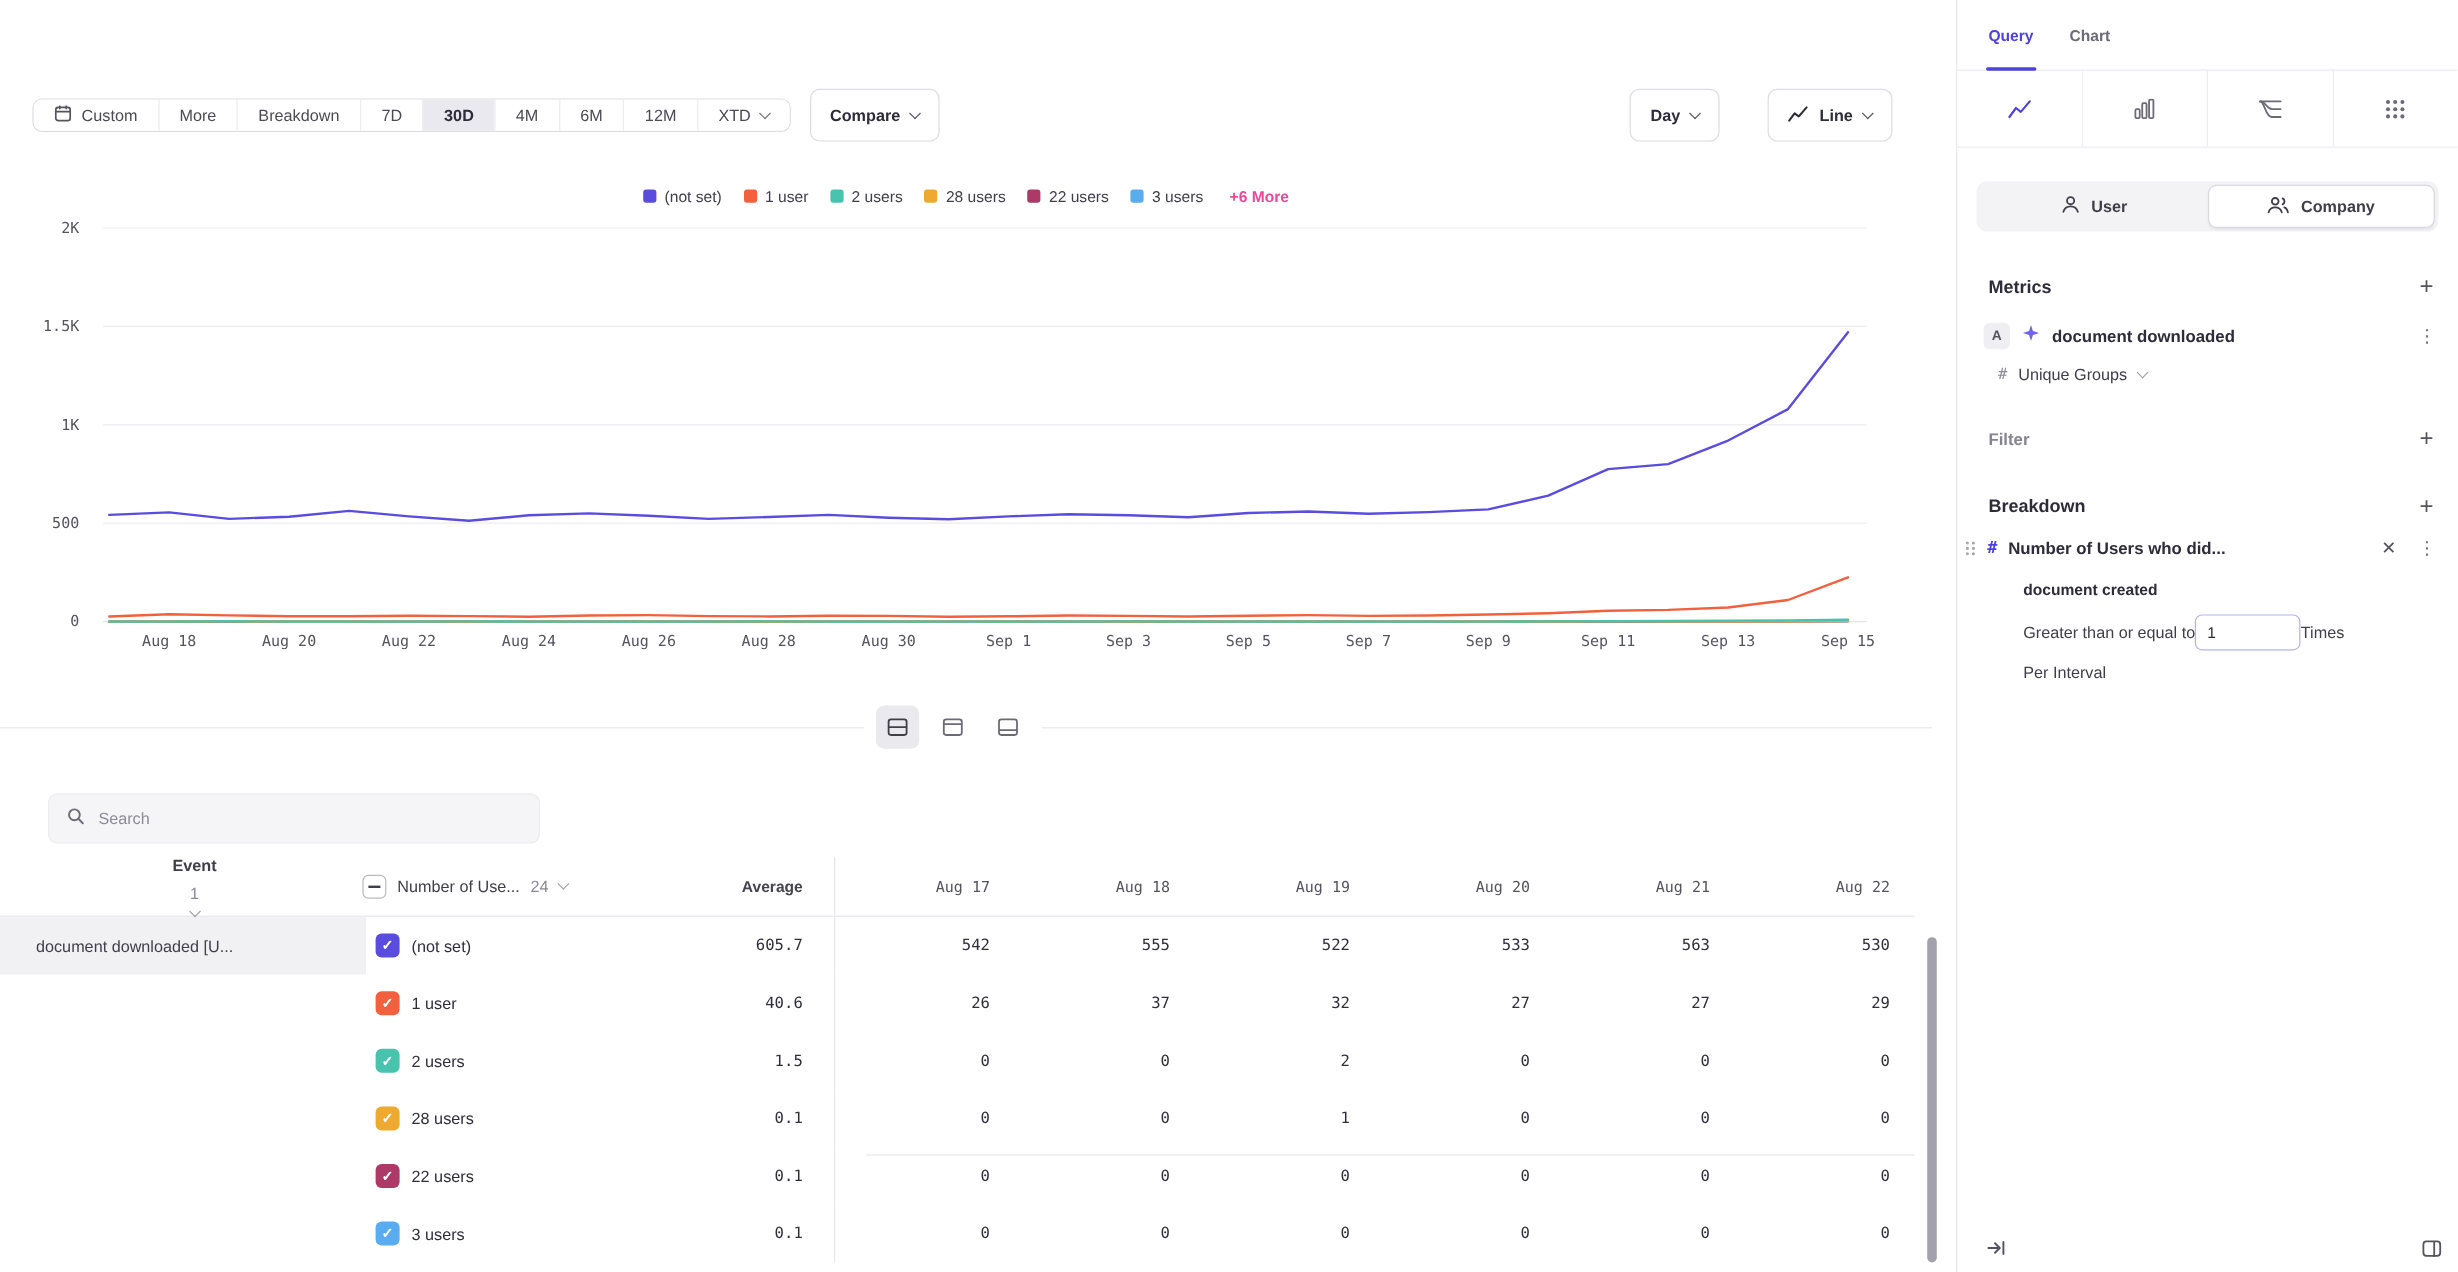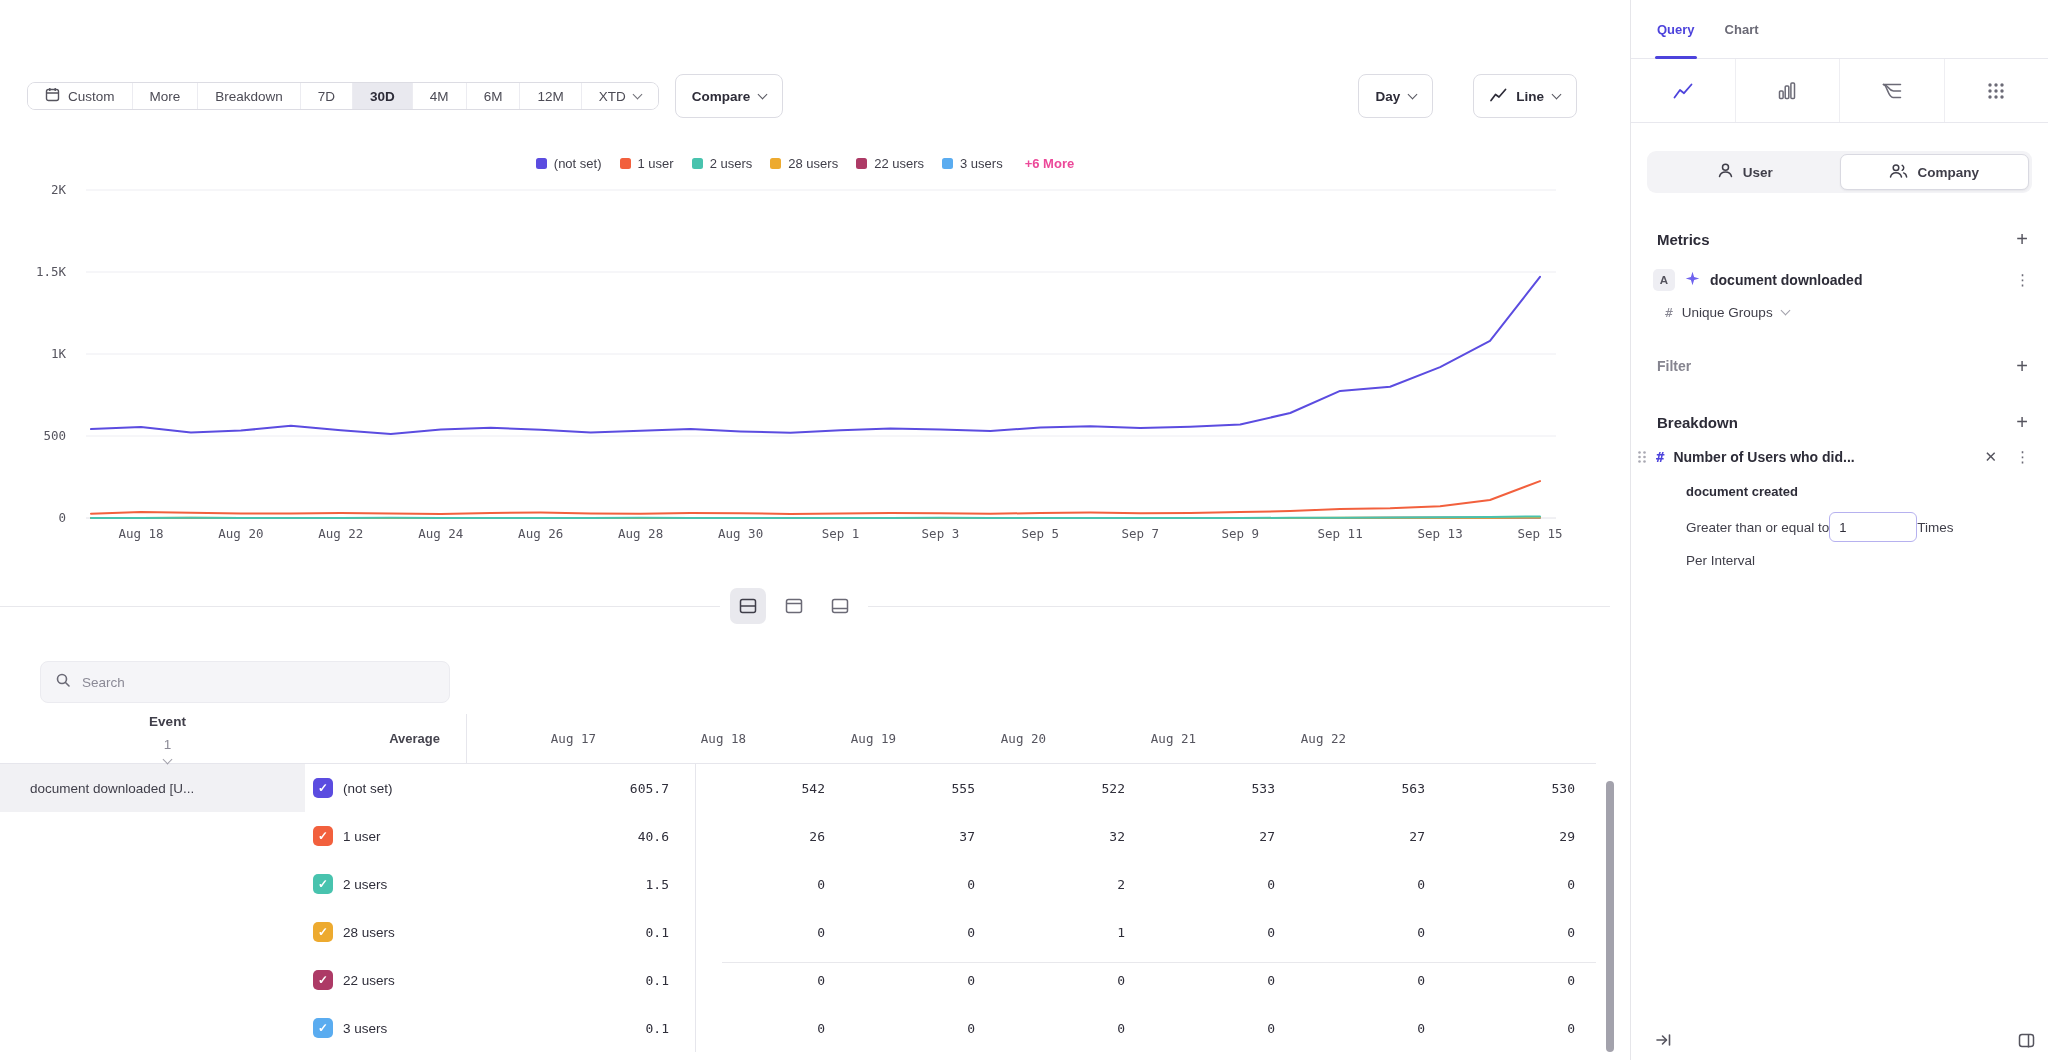--- a/index.html
+++ b/index.html
@@ -255,20 +255,26 @@
     <input type="text" placeholder="Search" style="">
   </div>
 
   <div class="table">
     <div class="thead">
       <div class="ehead">
         <span>Event</span>
         <span class="cnt">1</span>
         <span class="chev" style="color:#8b8a96"></span>
       </div>
+      <div class="shead">
+        <span class="minusbox"></span>
+        <span>Number of Use...</span>
+        <span class="cnt">24</span>
+        <span class="chev" style="color:#8b8a96"></span>
+      </div>
       <div class="col-avg">
         <span class="avg-label">Average</span>
       </div>
       <div style="display:flex" id="date-head">
           <div class="dcol head">Aug 17</div>
           <div class="dcol head">Aug 18</div>
           <div class="dcol head">Aug 19</div>
           <div class="dcol head">Aug 20</div>
           <div class="dcol head">Aug 21</div>
           <div class="dcol head">Aug 22</div>

